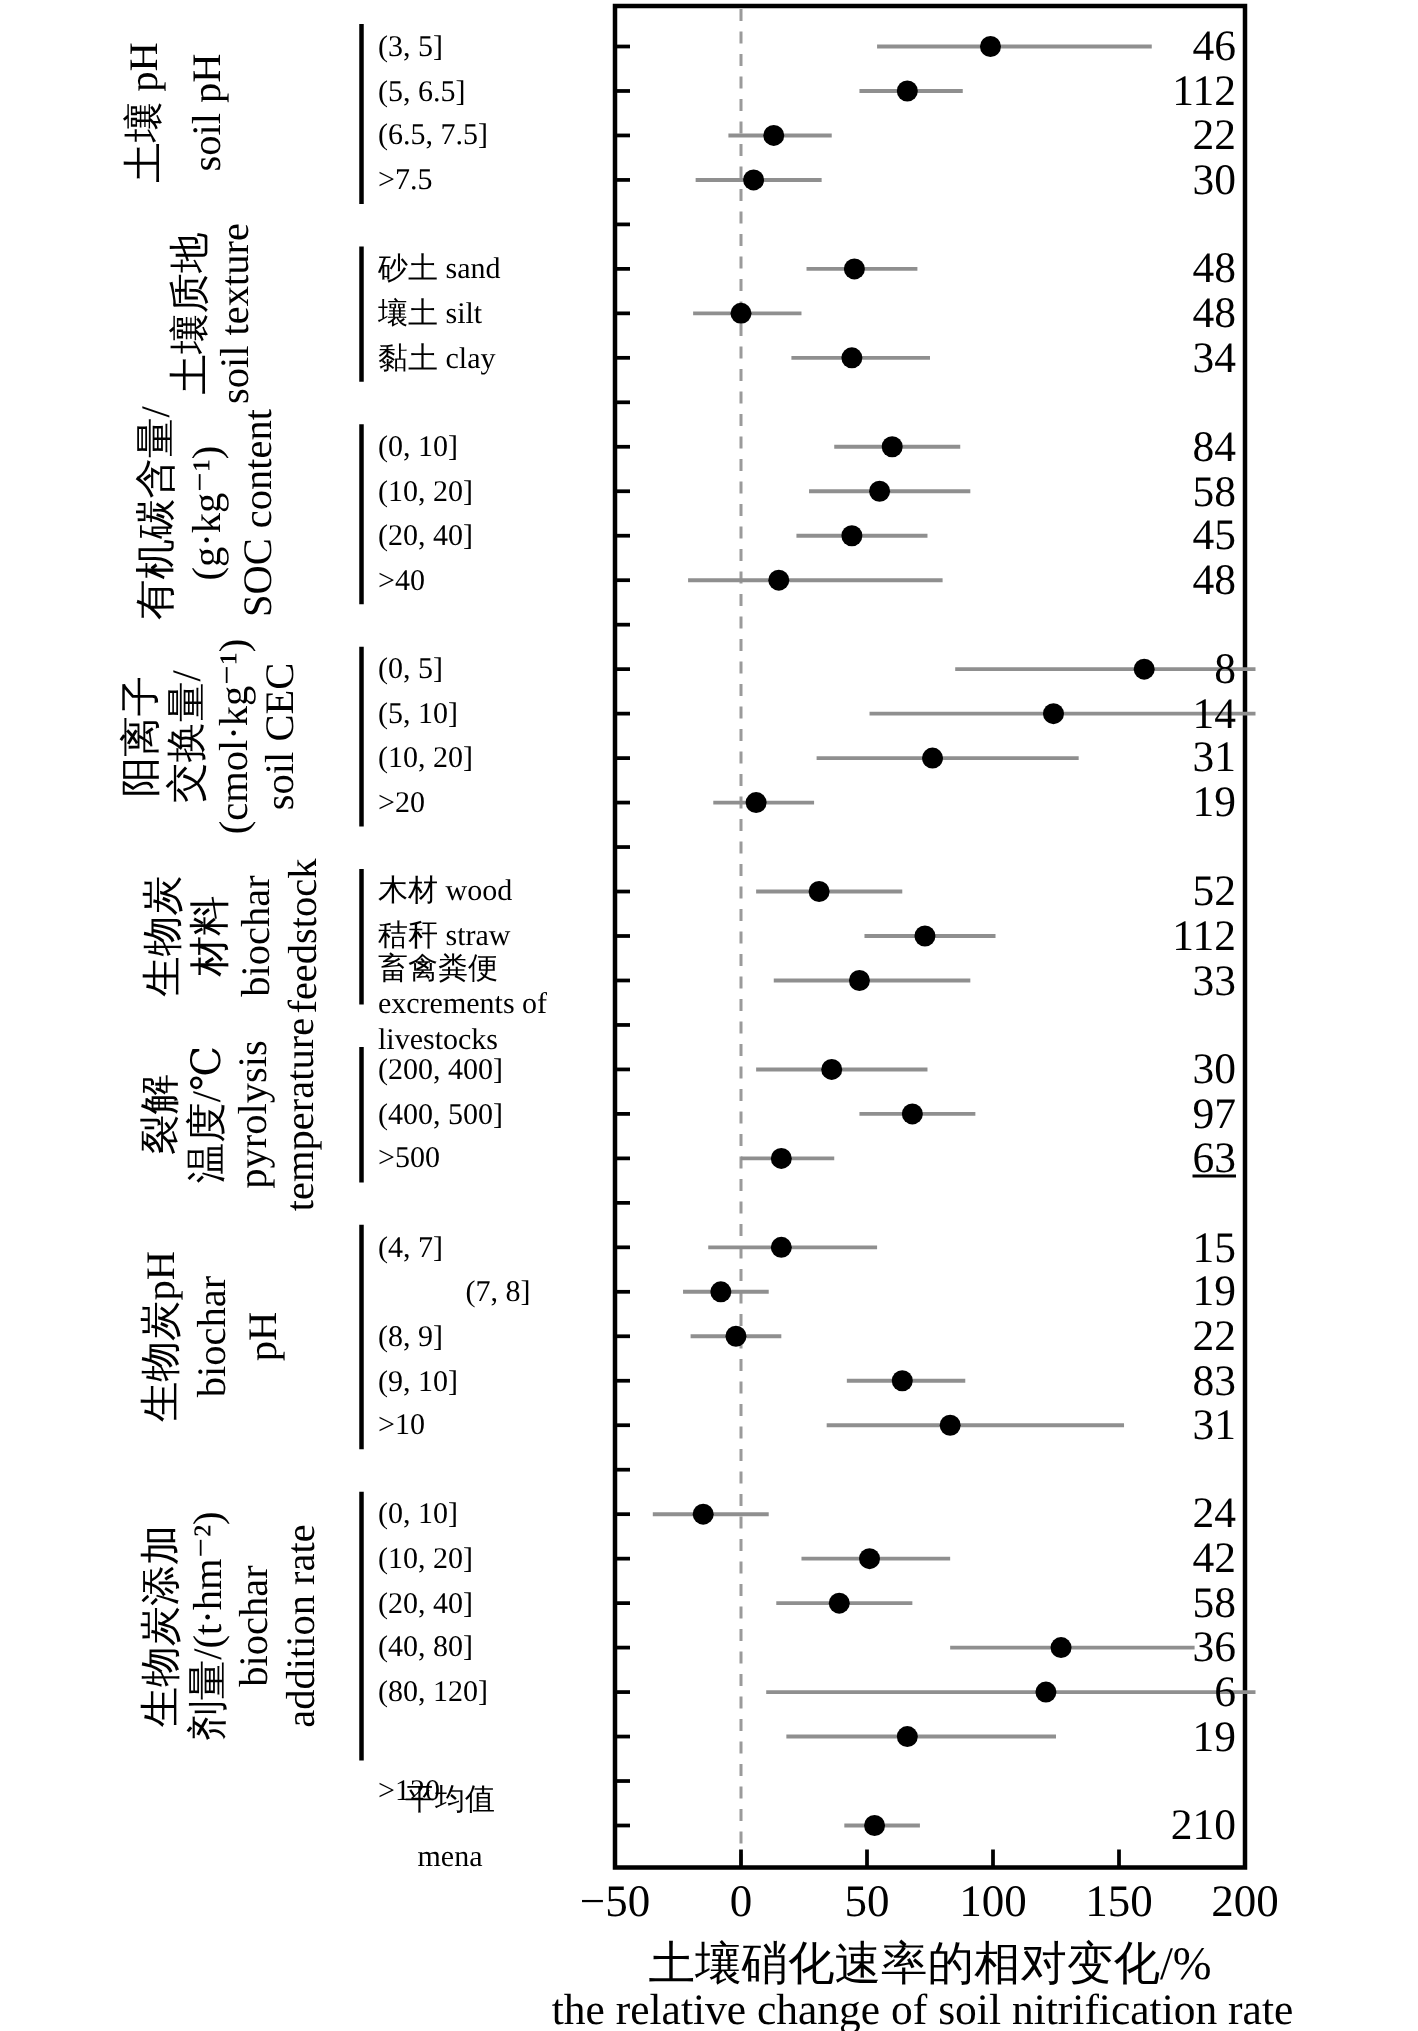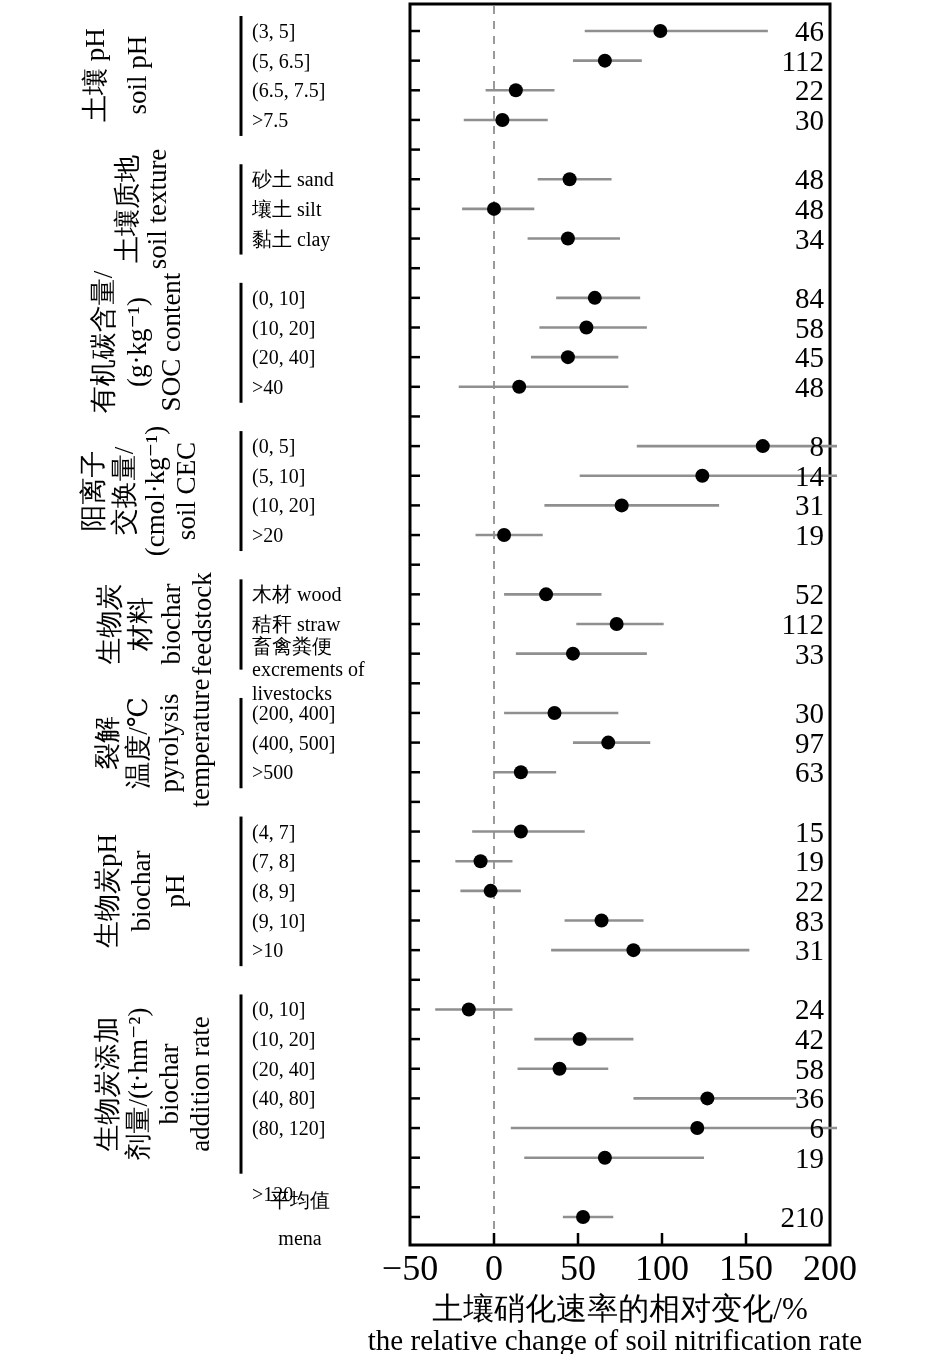--- a/index.html
+++ b/index.html
@@ -11,21 +11,21 @@
     color:#000;
     overflow:hidden;
   }
   .fig svg{position:absolute;left:0;top:0;}
   .txt{position:absolute;white-space:pre-line;}
   .row-label{font-size:20px;line-height:30px;text-align:left;}
   .row-label.multi{line-height:23.5px;}
   .row-count{font-size:29px;line-height:30px;text-align:right;}
   .grp{position:absolute;text-align:center;}
   .grp .ln{font-size:27px;}
-  .tick-label{font-size:36px;line-height:30px;text-align:center;}
+  .tick-label{font-size:30px;line-height:30px;text-align:center;}
   .mean-label{font-size:20px;line-height:38px;text-align:center;}
   .axis-title-zh{
     position:absolute;left:410px;top:1288px;width:420px;
     font-size:31px;text-align:center;
   }
   .axis-title-en{
     position:absolute;left:330px;top:1324px;width:570px;
     font-size:29px;text-align:center;
   }
 </style>
@@ -207,24 +207,24 @@
       <div class="txt row-count" style="left: 700px; top: 609px; width: 124px;">112</div>
       <div class="txt row-label multi" style="left: 252px; top: 634.65px; width: 160px;">畜禽粪便
 excrements of
 livestocks</div>
       <div class="txt row-count" style="left: 700px; top: 638.65px; width: 124px;">33</div>
       <div class="txt row-label" style="left: 252px; top: 697.95px; width: 160px;">(200, 400]</div>
       <div class="txt row-count" style="left: 700px; top: 697.95px; width: 124px;">30</div>
       <div class="txt row-label" style="left: 252px; top: 727.6px; width: 160px;">(400, 500]</div>
       <div class="txt row-count" style="left: 700px; top: 727.6px; width: 124px;">97</div>
       <div class="txt row-label" style="left: 252px; top: 757.25px; width: 160px;">&gt;500</div>
-      <div class="txt row-count" style="left: 700px; top: 757.25px; width: 124px;">63</div>
+      <div class="txt row-count" style="left: 700px; top: 757.25px; width: 124px; text-decoration: underline;">63</div>
       <div class="txt row-label" style="left: 252px; top: 816.55px; width: 160px;">(4, 7]</div>
       <div class="txt row-count" style="left: 700px; top: 816.55px; width: 124px;">15</div>
-      <div class="txt row-label" style="left: 252px; top: 846.2px; width: 160px;">(7, 8]</div>
+      <div class="txt row-label" style="left: 252px; top: 846.2px; width: 160px; text-align: center;">(7, 8]</div>
       <div class="txt row-count" style="left: 700px; top: 846.2px; width: 124px;">19</div>
       <div class="txt row-label" style="left: 252px; top: 875.85px; width: 160px;">(8, 9]</div>
       <div class="txt row-count" style="left: 700px; top: 875.85px; width: 124px;">22</div>
       <div class="txt row-label" style="left: 252px; top: 905.5px; width: 160px;">(9, 10]</div>
       <div class="txt row-count" style="left: 700px; top: 905.5px; width: 124px;">83</div>
       <div class="txt row-label" style="left: 252px; top: 935.15px; width: 160px;">&gt;10</div>
       <div class="txt row-count" style="left: 700px; top: 935.15px; width: 124px;">31</div>
       <div class="txt row-label" style="left: 252px; top: 994.45px; width: 160px;">(0, 10]</div>
       <div class="txt row-count" style="left: 700px; top: 994.45px; width: 124px;">24</div>
       <div class="txt row-label" style="left: 252px; top: 1024.1px; width: 160px;">(10, 20]</div>

